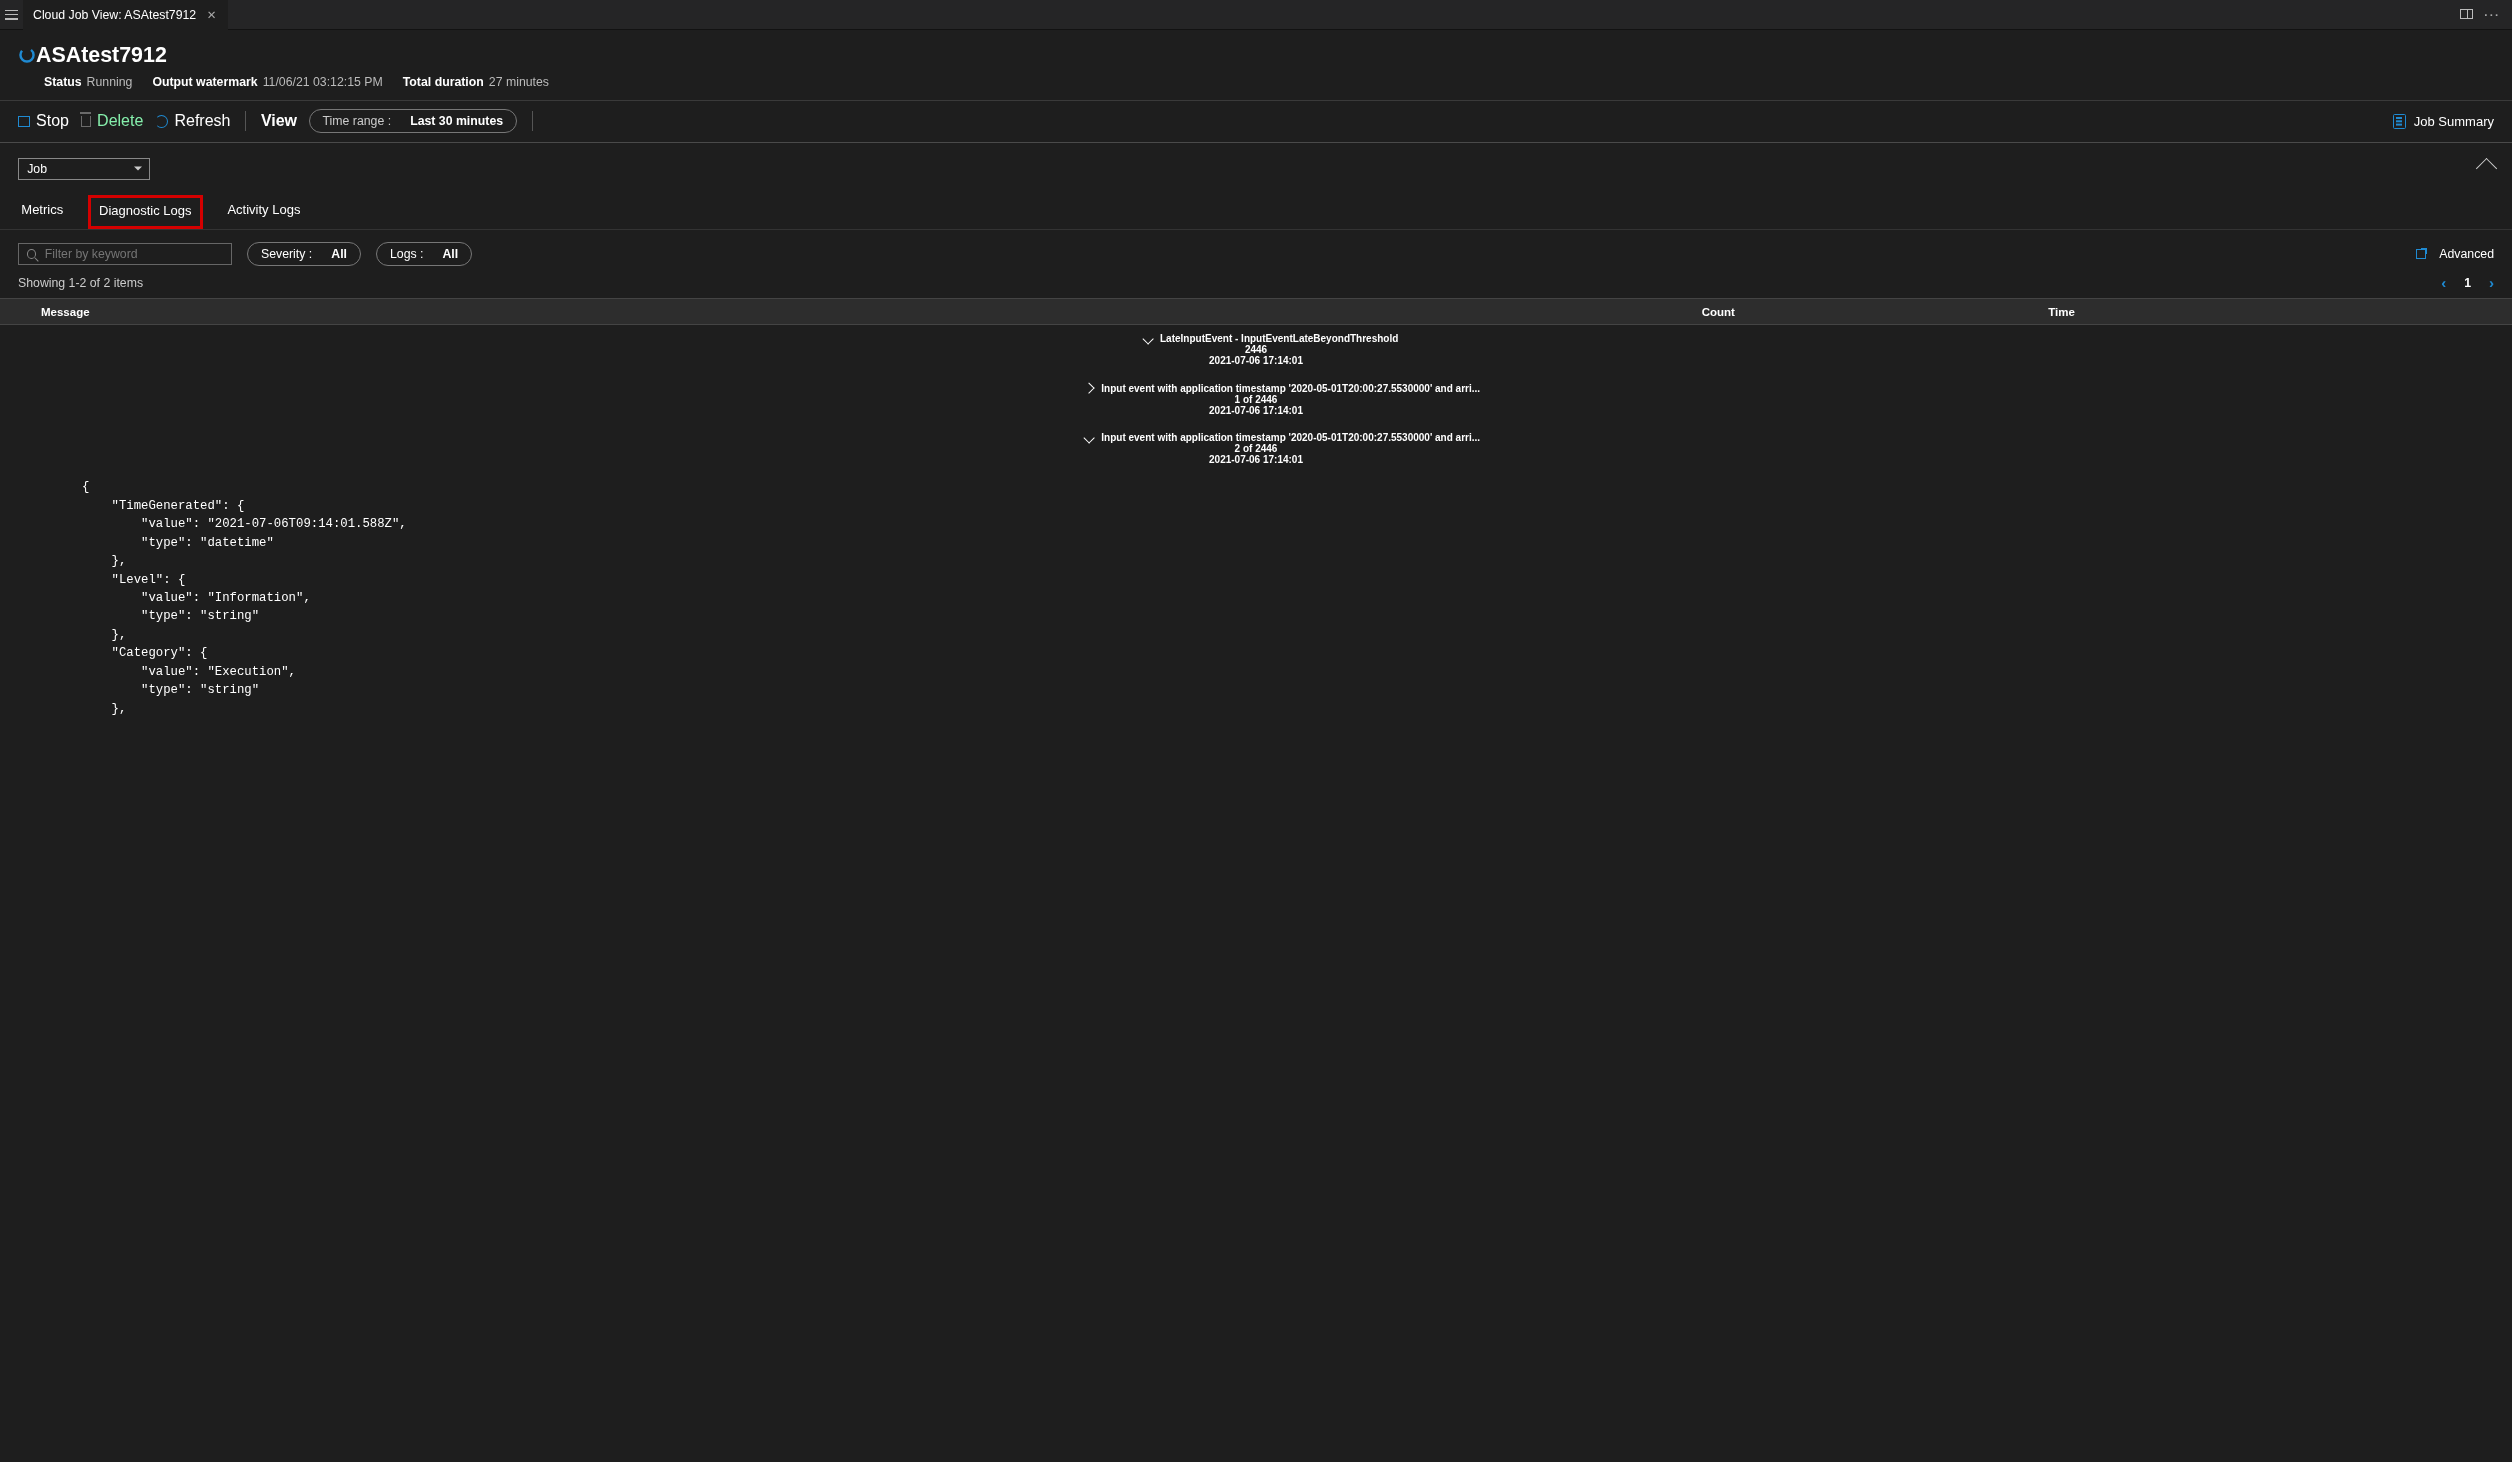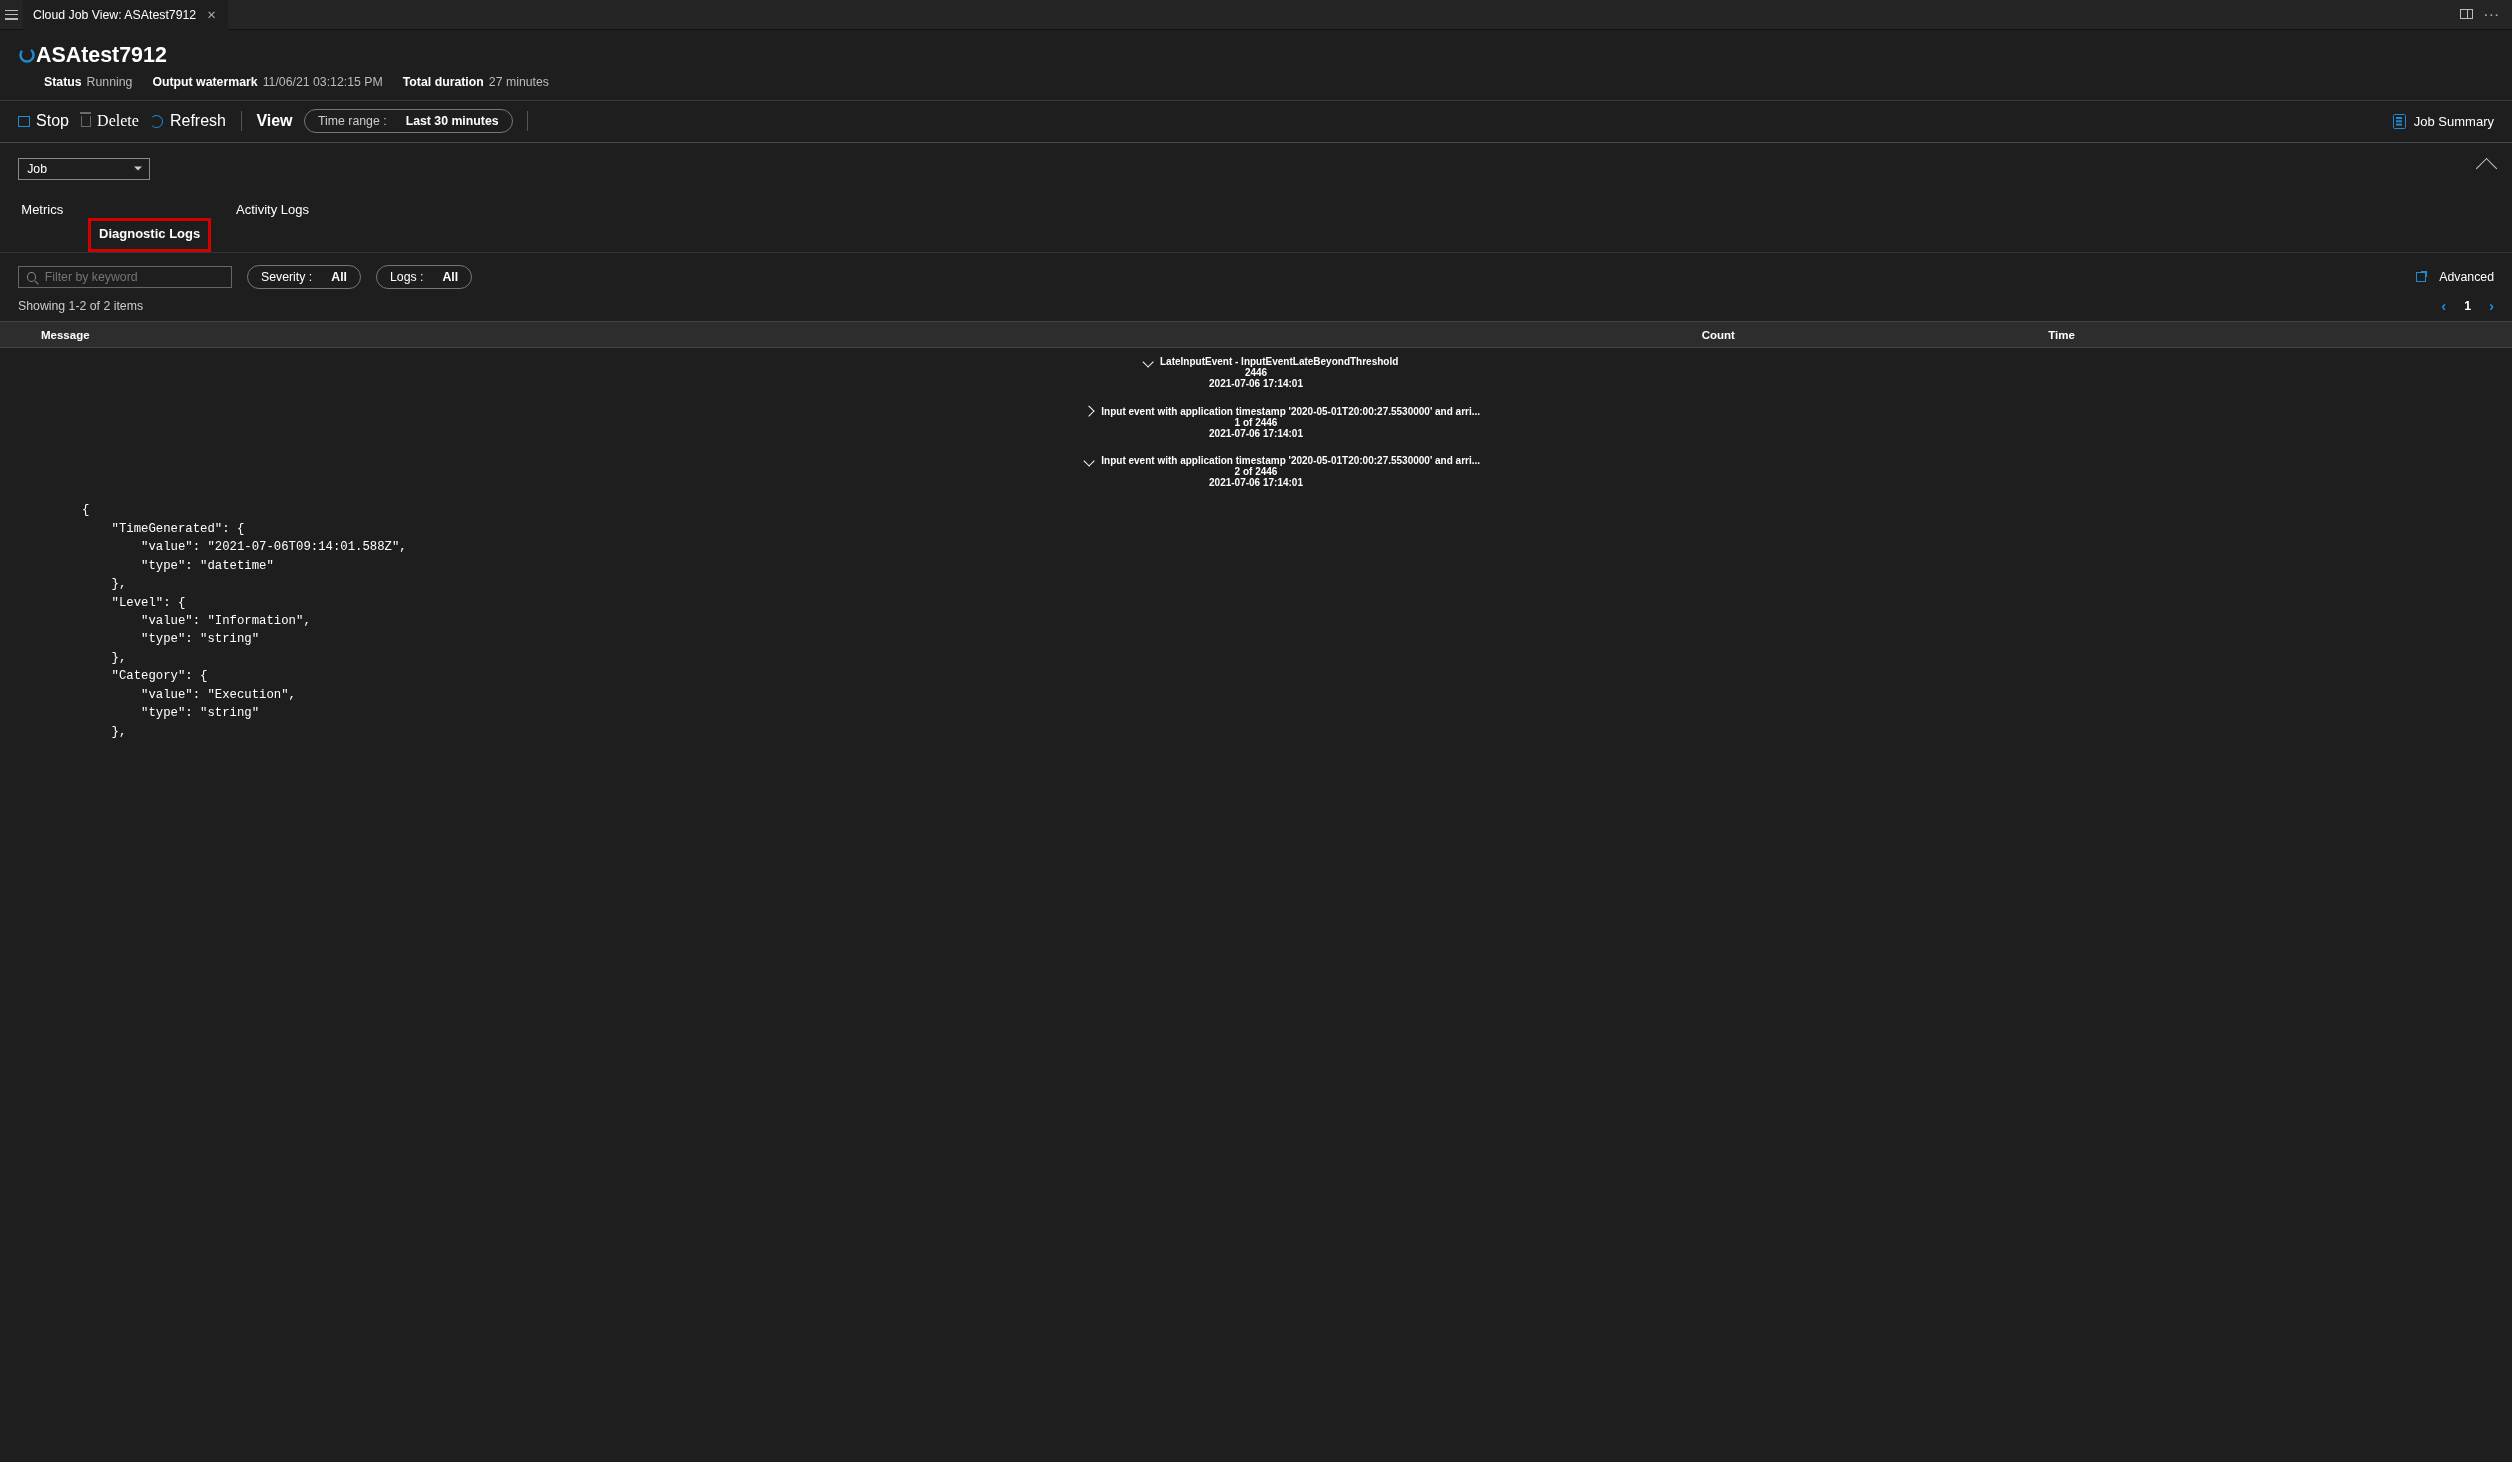--- a/index.html
+++ b/index.html
@@ -49,21 +49,21 @@
   .meta-value { color: #bbbbbb; }
 
   
   .toolbar {
     display: flex; align-items: center; gap: 11.5px;
     padding: 8.2px 18px;
     border-top: 0.8px solid #3a3a3a;
     border-bottom: 0.8px solid #4a4a4a;
   }
   .tbtn { display: flex; align-items: center; gap: 6.6px; color: #ffffff; cursor: pointer; font-size: 16px; }
-  .tbtn.disabled { color: #ffffff; cursor: default; font-family: Liberation Serif, serif; }
+  .tbtn.disabled { color: #86efac; cursor: default; }
   .square-icon { width:11.5px; height:11.5px; border:1.6px solid #1f8ad2; }
   .trash-icon { width:10px; height:11.5px; border:1.2px solid #6a6a6a; border-top:none; position:relative; }
   .trash-icon::before{content:"";position:absolute;top:-3.3px;left:-1.6px;right:-1.6px;height:1.6px;background:#6a6a6a;}
   .refresh-icon { width:13px;height:13px;border:1.6px solid #1f8ad2;border-radius:50%;border-left-color:transparent;position:relative;}
   .sep { width:0.8px; height:20px; background:#555555; margin: 0 3.3px; }
   .pill {
     border: 0.8px solid #777; border-radius: 13px;
     padding: 4.1px 13px; display:flex; gap:19px; align-items:center;
     font-size: 12.3px; color:#ffffff; cursor:pointer;
   }
@@ -83,21 +83,21 @@
     padding: 3.3px 23px 3.3px 8.2px; font-size:12.3px; cursor:pointer;
     appearance:none; position:relative; width: 132px;
   }
   .job-select-wrap{position:relative; display:inline-block;}
   .job-select-wrap::after{content:"";position:absolute;right:8.2px;top:50%;transform:translateY(-30%);border:4.1px solid transparent;border-top-color:#ccc;}
   .chev-up { width:15px;height:15px;border-right:1.6px solid #ccc;border-top:1.6px solid #ccc;transform:rotate(-45deg);cursor:pointer;}
 
   
   .tabs { display:flex; gap:21.4px; padding: 15px 18px 0 18px; border-bottom:0.8px solid #333; }
   .tab-item { padding: 6.6px 3.3px 10px 3.3px; color:#ffffff; font-size:13px; cursor:pointer; }
-  .tab-item.highlight { border:3.3px solid #d40000; padding:5px 8.2px 8.2px 8.2px; font-weight:700;margin-top:23px;}
+  .tab-item.highlight { border:3.3px solid #d40000; padding:5px 8.2px 8.2px 8.2px; font-weight:400;}
   
   
   .filter-row { display:flex; align-items:center; gap:15px; padding: 11.5px 18px 5px 18px; }
   .search-box { display:flex; align-items:center; gap:8.2px; border:0.8px solid #666; padding:3.3px 8.2px; width:214px;}
   .search-box input { background:transparent; border:none; outline:none; color:#ccc; font-size:12.3px; width:100%; }
   .mag-icon{width:10px;height:10px;border:1.2px solid #888;border-radius:50%;position:relative;}
   .mag-icon::after{content:"";position:absolute;width:5px;height:1.2px;background:#888;bottom:-2.5px;right:-3.3px;transform:rotate(45deg);}
   .filter-row .spacer{flex:1;}
   .adv-link{display:flex;align-items:center;gap:13px;color:#ffffff;font-size:12.3px;cursor:pointer;}
   .ext-icon{width:10px;height:10px;border:1.2px solid #1f8ad2;position:relative;}

